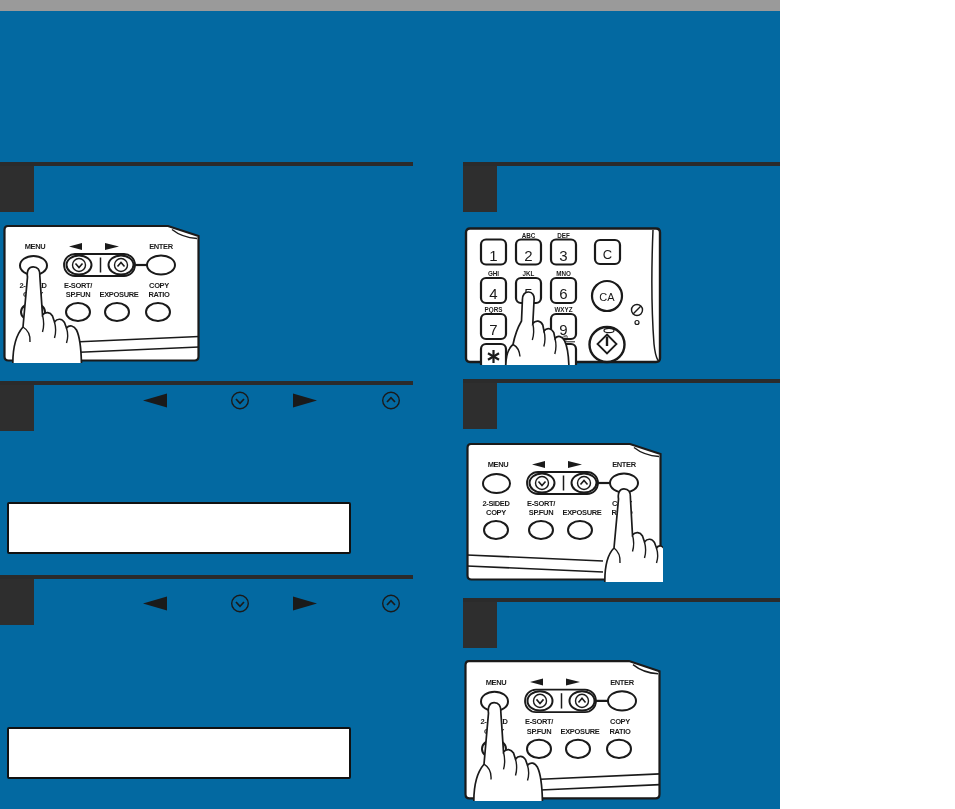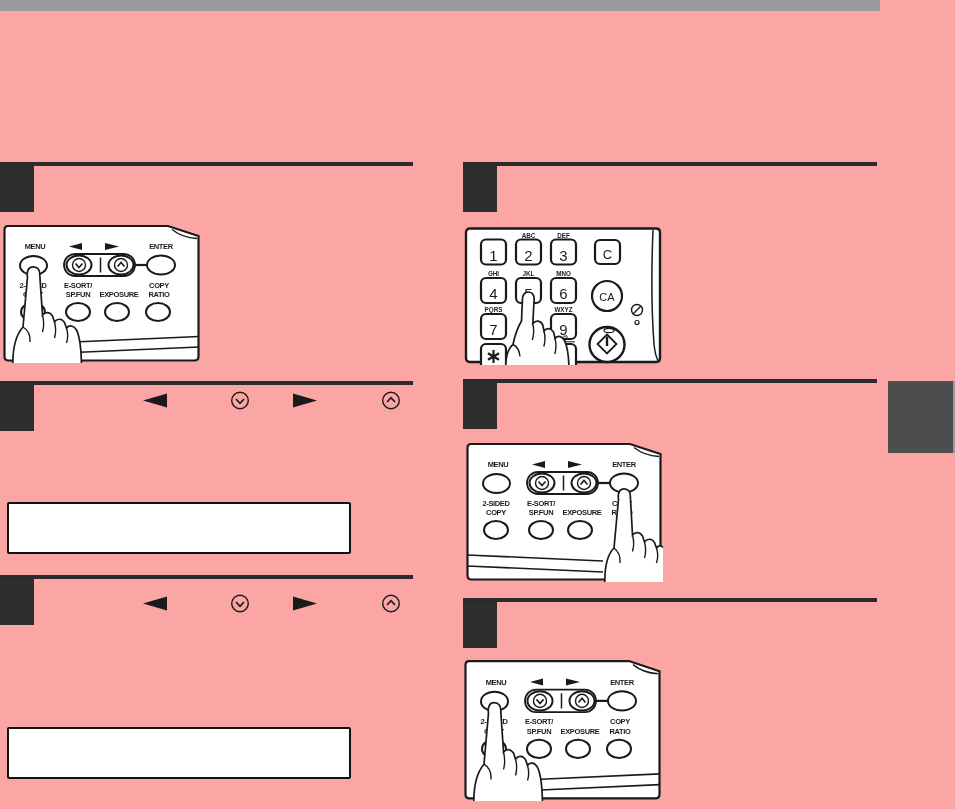--- a/index.html
+++ b/index.html
@@ -1,16 +1,16 @@
 <!DOCTYPE html>
 <html><head>
 <meta charset="utf-8">
 <style>
   html,body{margin:0;padding:0;background:#fff;}
-  .page{position:relative;width:955px;height:809px;background:#fca5a5;overflow:hidden;
+  .page{position:relative;width:780px;height:809px;background:#0369a1;overflow:hidden;
         font-family:"Liberation Sans",sans-serif;}
   .top-bar{position:absolute;left:0;top:0;width:880px;height:11px;background:#9a9a9a;}
   .side-tab{position:absolute;left:888px;top:381px;width:65px;height:72px;background:#4d4d4d;}
   .side-tab-edge{position:absolute;left:953px;top:381px;width:2px;height:72px;background:#9a9a9a;}
   .rule{position:absolute;height:4px;background:#2b2b2b;}
   .numbox{position:absolute;width:34px;height:46px;background:#2e2e2e;}
   .illus{position:absolute;}
   .display-box{position:absolute;width:340px;height:48px;background:#fff;
                border:2.5px solid #111;border-radius:2px;}
   svg{display:block;}

